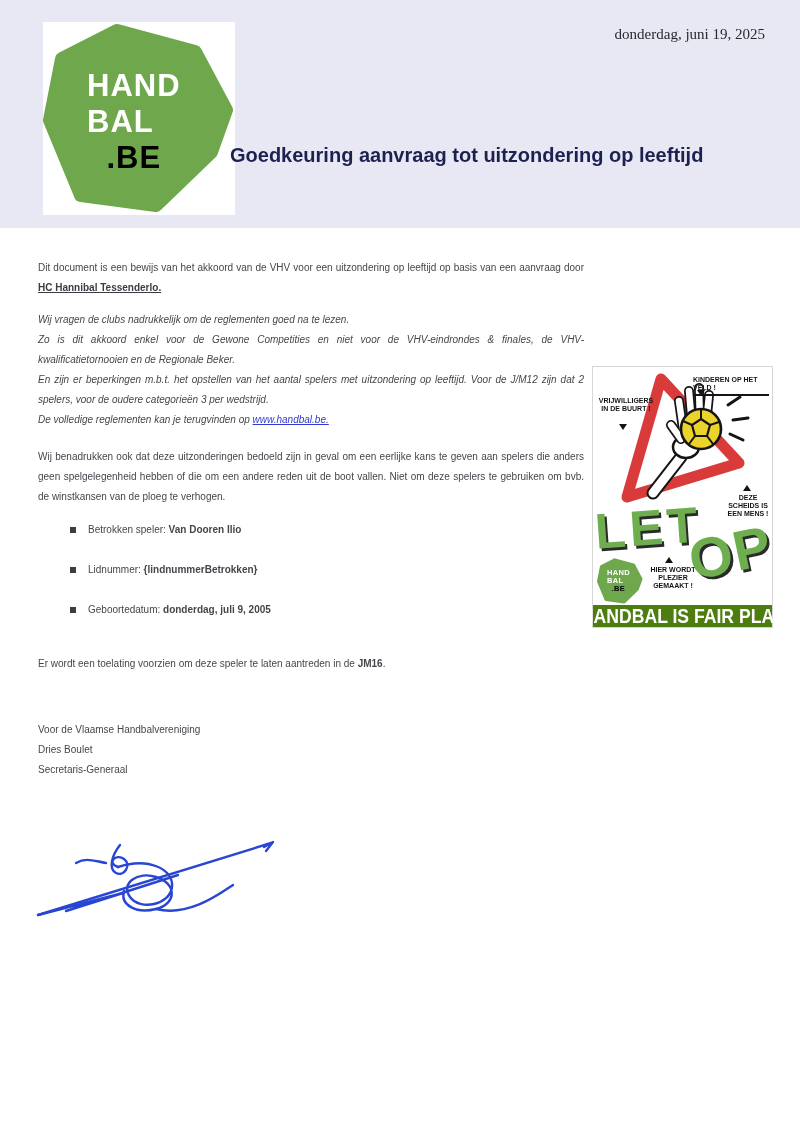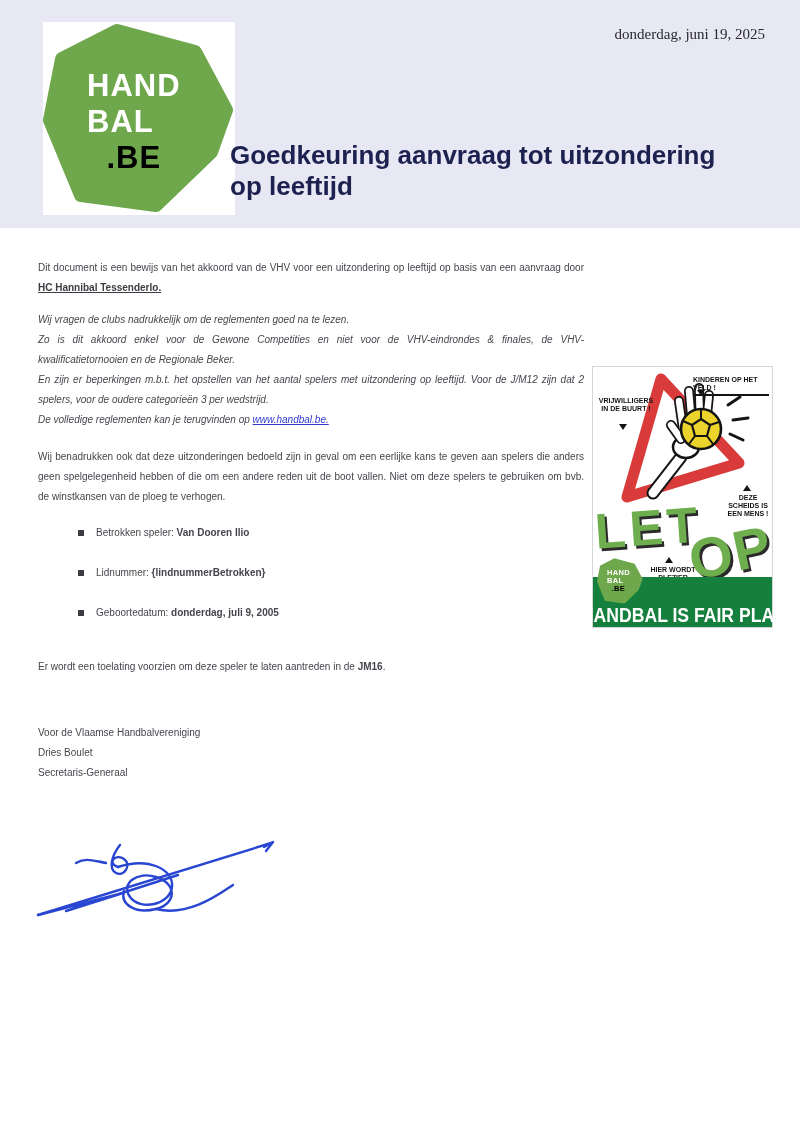--- a/index.html
+++ b/index.html
@@ -7,28 +7,28 @@
     width:800px;height:1132px;position:relative;background:#ffffff;
     font-family:"Liberation Sans", sans-serif;overflow:hidden;
   }
   
   .header-band{position:absolute;left:0;top:0;width:800px;height:228px;background:#e8e8f4;}
   .logo-box{position:absolute;left:43px;top:22px;width:192px;height:193px;background:#ffffff;}
   .logo-box svg{position:absolute;left:0;top:0;}
   .logo-text{position:absolute;left:44px;top:46px;font-weight:bold;font-size:31px;line-height:36px;color:#ffffff;letter-spacing:1px;}
   .logo-be{color:#000000;text-align:center;}
   .doc-date{position:absolute;top:26px;right:35px;font-size:15px;color:#28282e;font-family:Liberation Serif, serif;}
-  .doc-title{position:absolute;left:230px;top:140px;width:505px;font-size:26px;line-height:31px;font-weight:bold;color:#1d2150;}
+  .doc-title{position:absolute;left:230px;top:140px;width:505px;font-size:20px;line-height:31px;font-weight:bold;color:#1d2150;}
   
   .main{position:absolute;left:38px;top:258px;width:546px;color:#45464c;font-size:10px;line-height:20px;}
   .para{text-align:justify;margin:0;}
   .m12{margin-bottom:12px;} .m5{margin-bottom:17px;font-style:italic;} .m13{margin-bottom:13px;}
   .club{font-weight:bold;text-decoration:underline;color:#3b3c42;}
   .link{color:#3038cf;text-decoration:underline;cursor:pointer;}
-  .bullets{list-style:none;margin:16px;padding:0;}
+  .bullets{list-style:none;margin:8px;padding:0;}
   .bullets li{position:relative;padding-left:42px;margin-bottom:20px;}
   .bullets li::before{content:"";position:absolute;left:24px;top:7px;width:6px;height:6px;background:#3c3d42;}
   .bold{font-weight:bold;}
   .conclusion{margin-top:34px;}
   .signoff{margin-top:46px;}
   .signoff div{line-height:20px;}
   .signature-svg{position:absolute;left:28px;top:833px;}
   
   .poster{position:absolute;left:592px;top:366px;width:181px;height:262px;background:#ffffff;border:1px solid #d6d6d6;box-sizing:border-box;}
   .poster-art{position:absolute;left:0;top:0;}
@@ -41,21 +41,21 @@
   .ptr-down{border-top:6px solid #141414;}
   .ptr-up{border-bottom:6px solid #141414;}
   .ptr-a{left:26px;top:57px;} .ptr-b{left:150px;top:118px;} .ptr-c{left:72px;top:190px;} .ptr-d{left:104px;top:23px;}
   .let-text{position:absolute;left:2px;top:136px;font-size:50px;line-height:50px;font-weight:800;color:#6fae4e;
     transform:rotate(-4deg);letter-spacing:4px;text-shadow:2px 3px 0 #2a2a2a;}
   .op-text{position:absolute;left:96px;top:158px;font-size:56px;line-height:56px;font-weight:800;color:#6fae4e;
     transform:rotate(-12deg);letter-spacing:1px;text-shadow:2px 3px 0 #2a2a2a;}
   .poster-logo{position:absolute;left:4px;top:190px;width:46px;height:48px;z-index:3;}
   .poster-logo svg{position:absolute;left:0;top:0;}
   .poster-logo-text{position:absolute;left:10px;top:12px;font-size:7.5px;line-height:8px;font-weight:800;color:#ffffff;letter-spacing:0.3px;}
-  .banner{position:absolute;left:0;right:0;bottom:0;height:50px;background:#15803d;display:flex;align-items:flex-end;justify-content:center;z-index:2;}
+  .banner{position:absolute;left:0;right:0;bottom:0;height:22px;background:#4d7c0f;display:flex;align-items:flex-start;justify-content:center;z-index:2;}
   .banner span{color:#ffffff;font-weight:800;font-size:20px;transform:scaleX(0.88);white-space:nowrap;}
 </style>
 </head>
 <body>
 
 <div class="header-band">
   <div class="logo-box">
     <svg width="192" height="193" viewBox="0 0 192 193">
       <path d="M74,9 L152,30 L183,88 L168,130 L113,183 L38,173 L7,98 L19,37 Z" fill="#6fa84c" stroke="#6fa84c" stroke-width="14" stroke-linejoin="round"></path>
     </svg>

